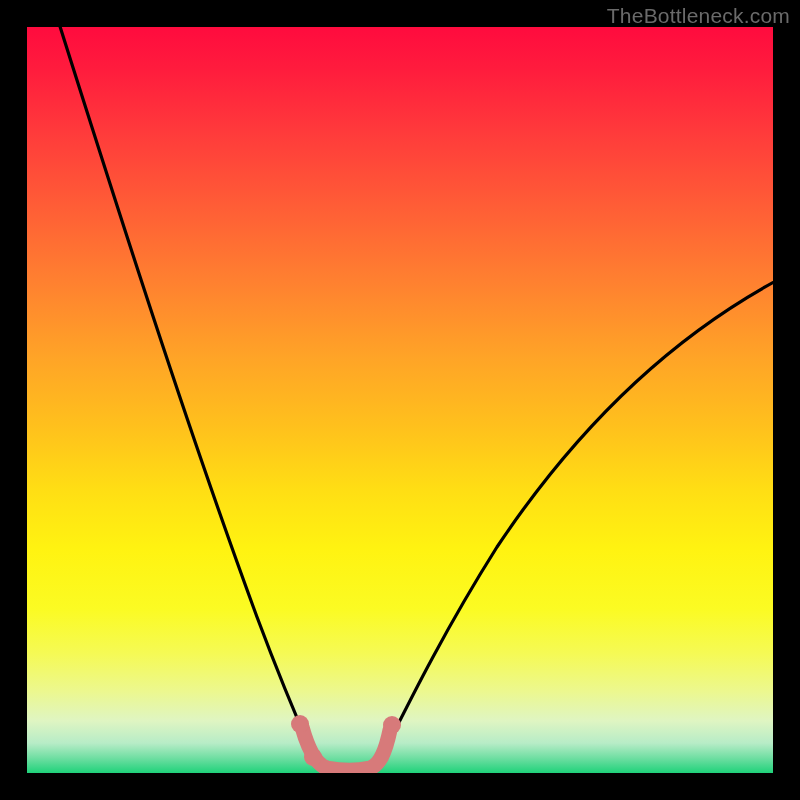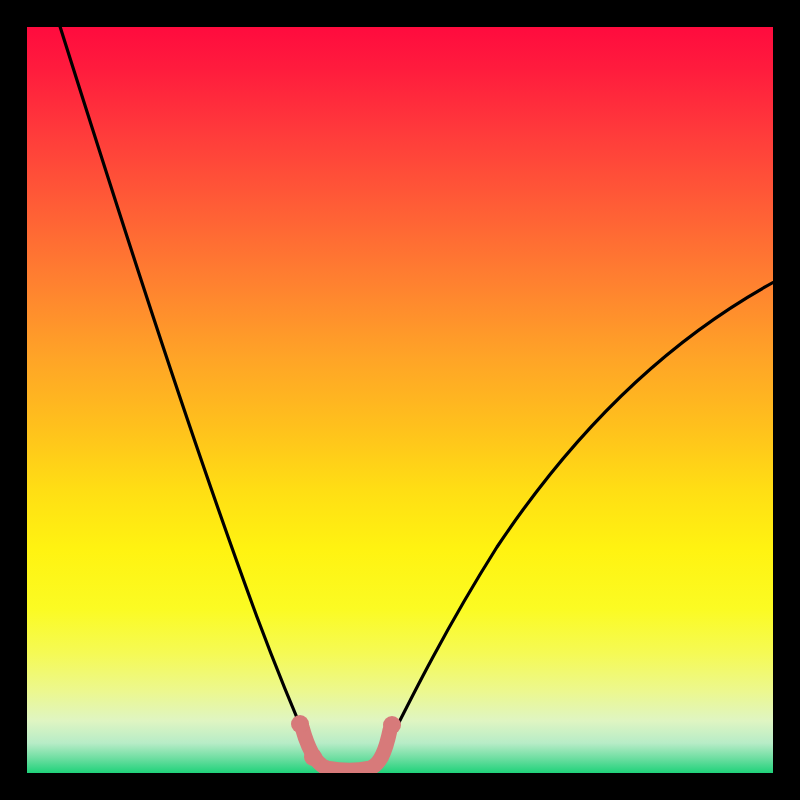--- a/index.html
+++ b/index.html
@@ -57,20 +57,21 @@
   }
   svg.curves {
     position: absolute;
     inset: 0;
   }
 </style>
 </head>
 <body>
 
 <div class="frame">
+  <div class="watermark">TheBottleneck.com</div>
 
   <div class="plot">
     <div class="gradient"></div>
 
     <svg class="curves" viewBox="0 0 746 746" preserveAspectRatio="none">
 
       <path d="M 30 -10
                C 90 180, 160 400, 230 590
                C 258 665, 278 710, 289 735" fill="none" stroke="#000" stroke-width="3.2"></path>
 

